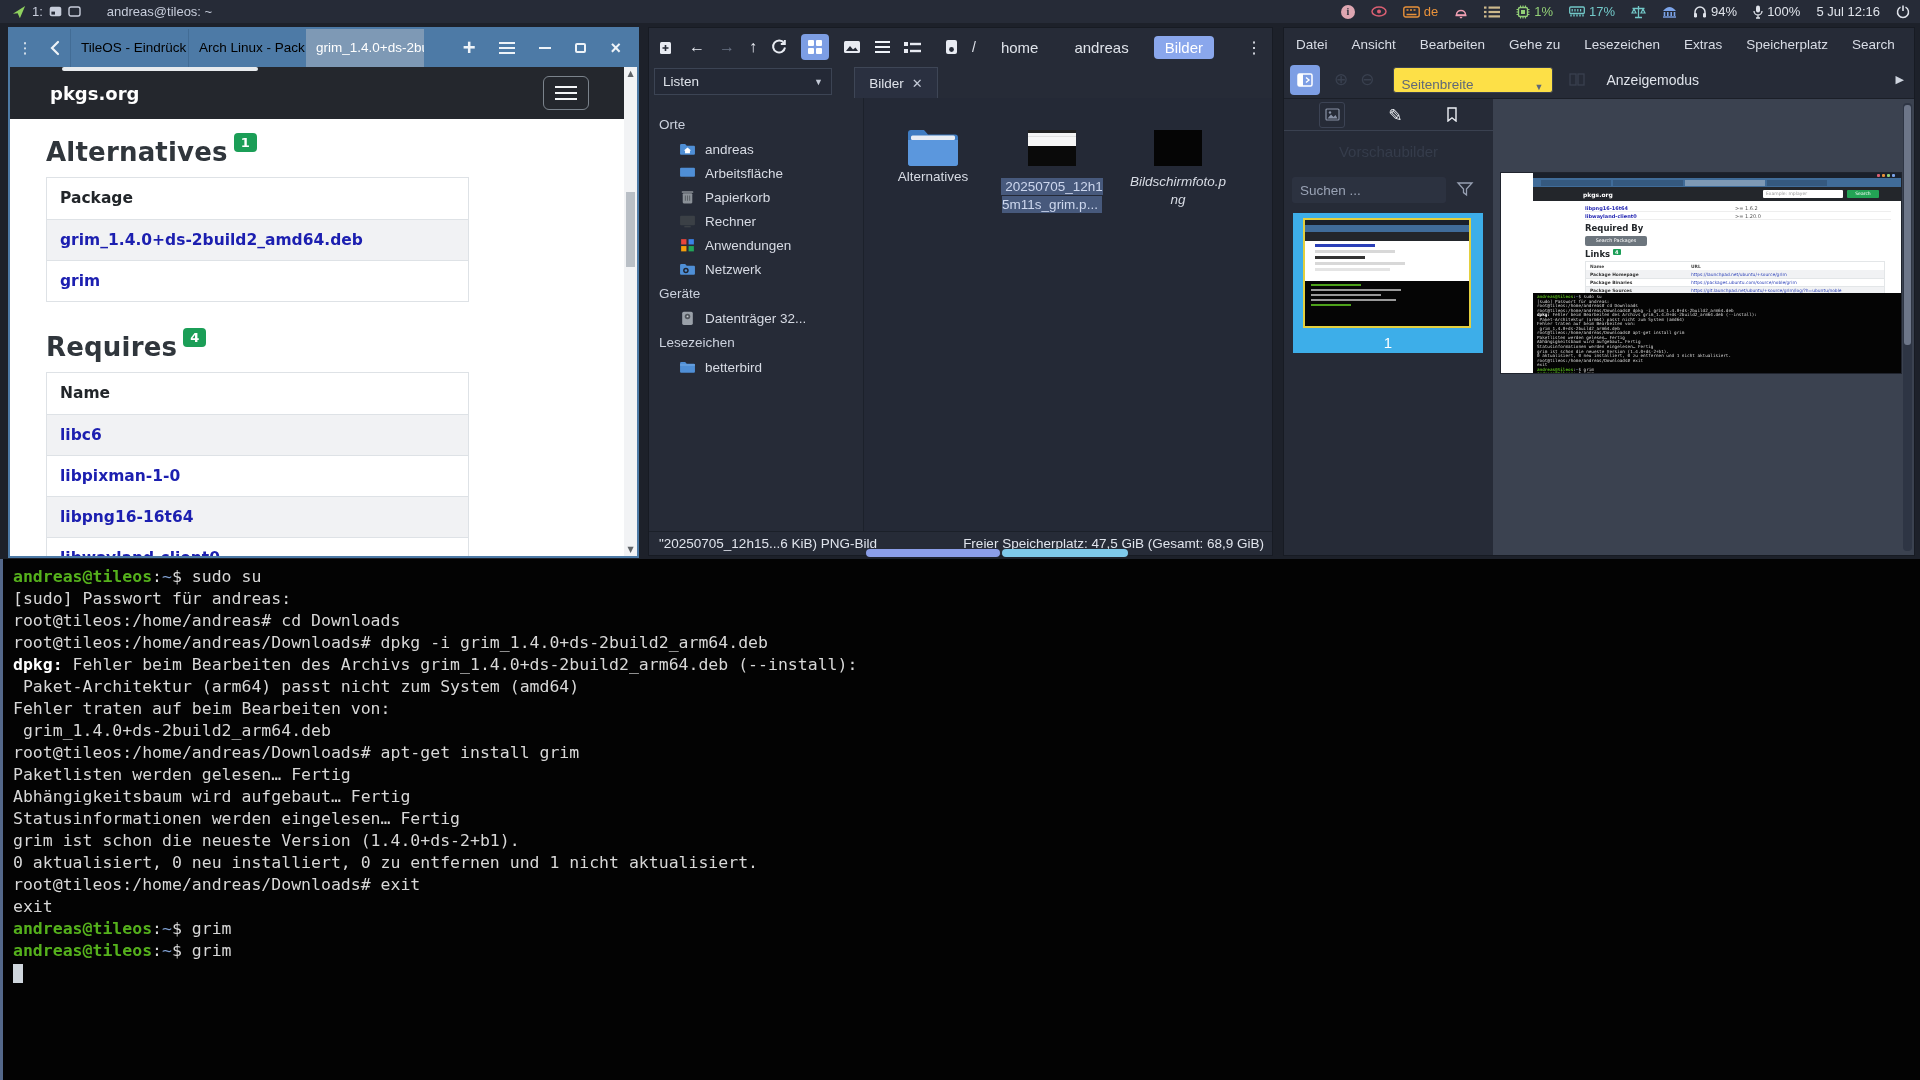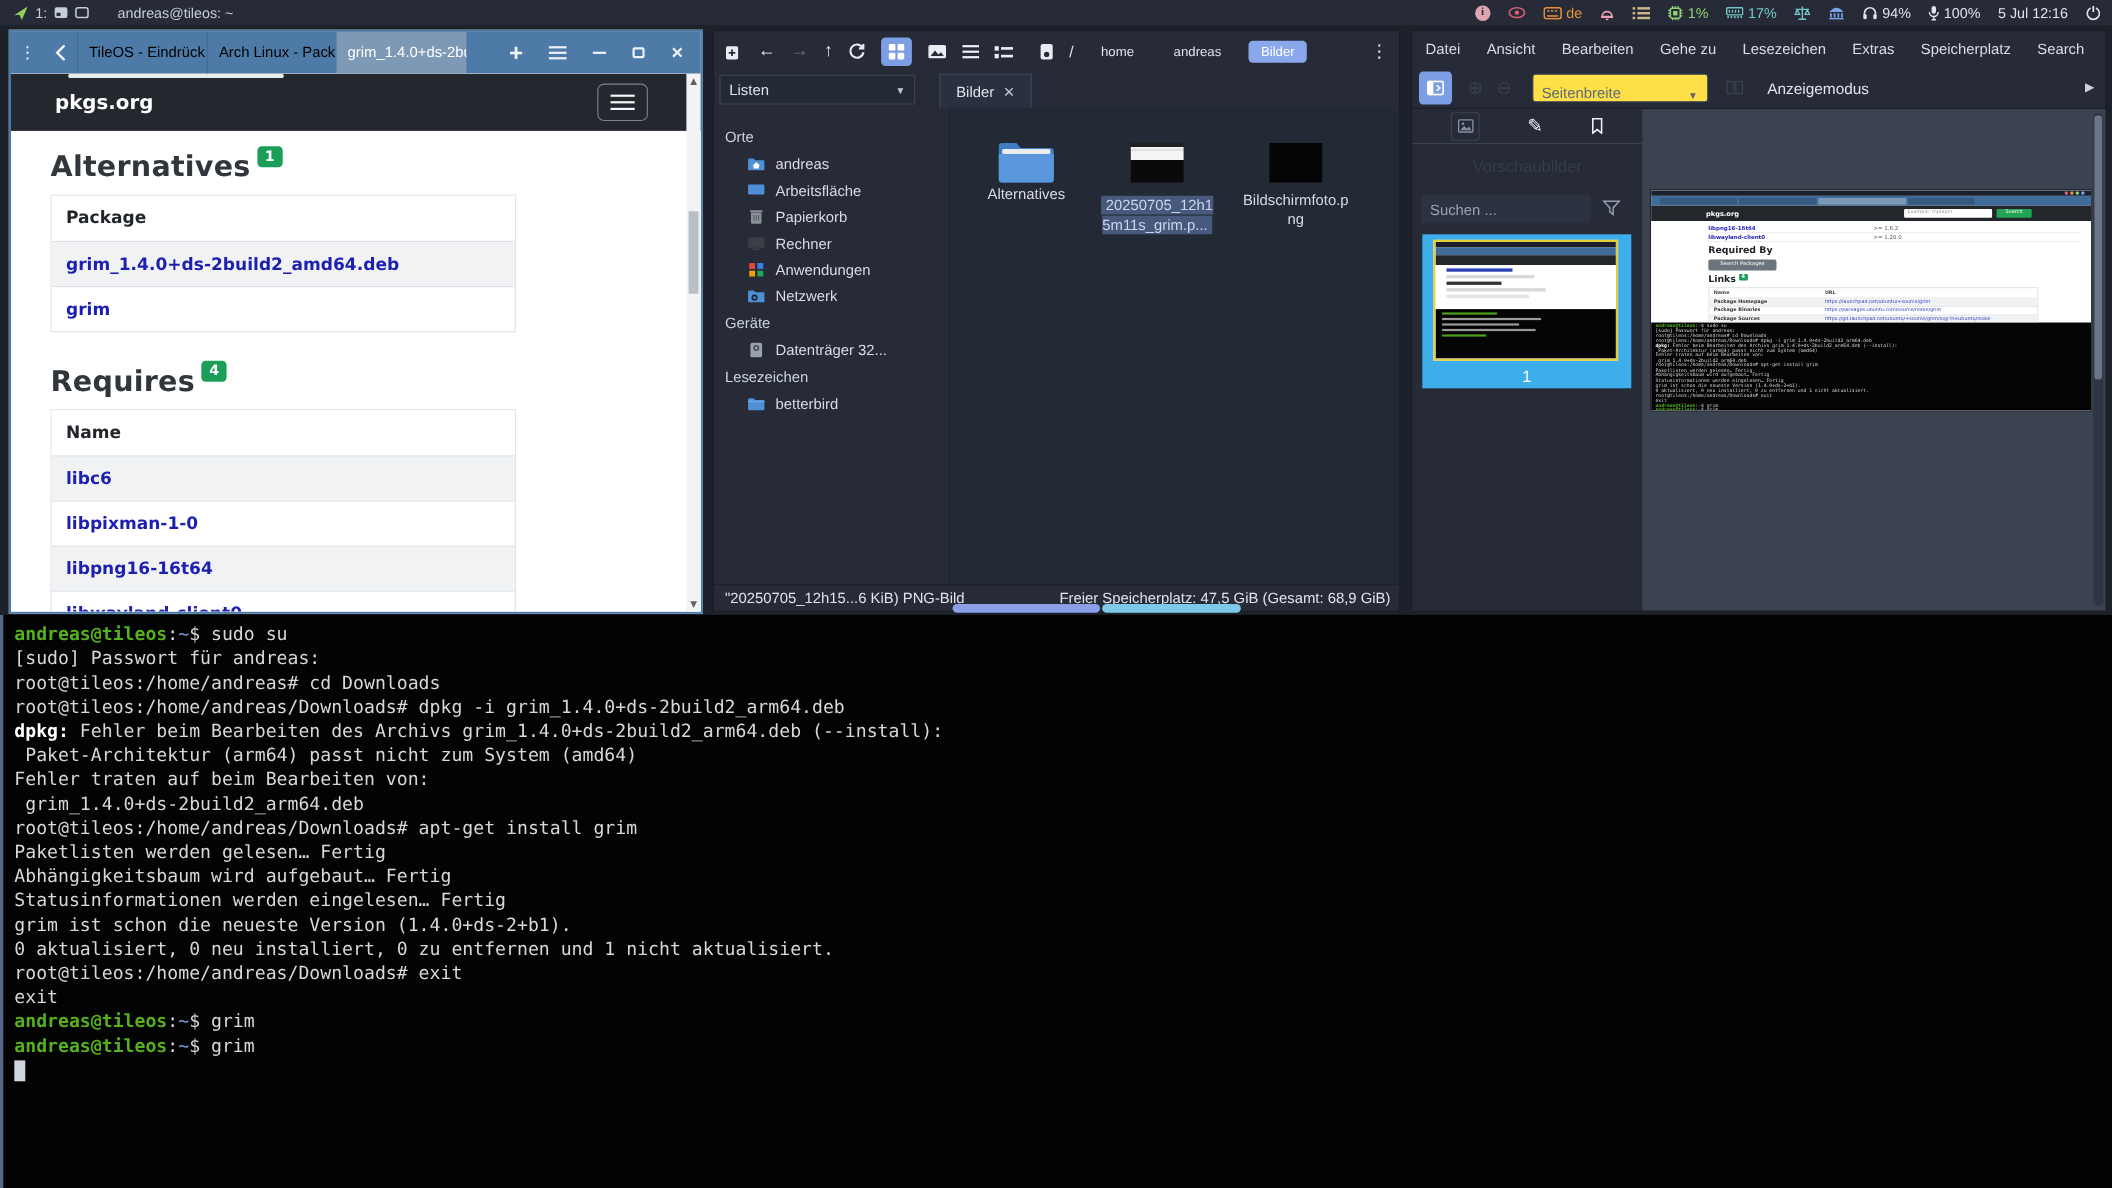--- a/index.html
+++ b/index.html
@@ -60,21 +60,21 @@
   
   #fm { position:absolute; left:648px; top:27px; width:625px; height:529px; background:#262b37;
     border:1px solid #171b23; color:#dfe3ea; }
   .fm-tb1 { height:38px; display:flex; align-items:center; gap:14px; padding:0 10px; }
   .fm-ico { font-size:16px; color:#e8ebf2; flex:none; }
   .fm-ico.dim { color:#6a7385; }
   .viewbtn { width:28px; height:26px; border-radius:4px; display:flex; align-items:center; justify-content:center; }
   .viewbtn.on { background:#7d9ee4; }
   .grid4 { display:grid; grid-template-columns:6px 6px; grid-template-rows:6px 6px; gap:2px; }
   .grid4 i { background:#fff; border-radius:1px; }
-  .crumb { padding:3px 11px; border-radius:4px; font-size:12px; color:#dfe3ea; }
+  .crumb { padding:3px 11px; border-radius:4px; font-size:15px; color:#dfe3ea; }
   .crumb.on { background:#8aa7ec; color:#fff; }
   .fm-tb2 { height:32px; position:relative; }
   .fm-combo { position:absolute; left:5px; top:2px; width:178px; height:27px; background:#242936;
     border:1px solid #3c4454; display:flex; align-items:center; font-size:13.5px; padding:0 8px; }
   .fm-combo .arr { margin-left:auto; font-size:9px; color:#c3c9d6; }
   .fm-tab { position:absolute; left:205px; top:1px; width:84px; height:31px; background:#2a3040;
     border:1px solid #3e4656; border-bottom:none; display:flex; align-items:center; justify-content:center;
     gap:8px; font-size:13.5px; }
   .fm-tab .x { font-size:13px; color:#c3c9d6; }
   .fm-side { position:absolute; left:0; top:70px; width:214px; bottom:24px; padding-top:14px; font-size:13.5px; }
@@ -119,21 +119,21 @@
   .thumb-page { position:absolute; left:10px; top:5px; width:168px; height:110px; border:2px solid #e3cf3e;
     background:#fff; overflow:hidden; }
   .tp-strip { width:100%; }
   .pagenum { position:absolute; left:0; bottom:2px; width:100%; text-align:center; color:#fff; font-size:15px; }
   .ok-main { position:absolute; left:209px; top:71px; right:0; bottom:0; background:#3b4250; }
   .ok-scroll { position:absolute; right:2px; top:4px; width:9px; bottom:4px; background:#2e3544; border-radius:4px;}
   .ok-scroll i { position:absolute; left:1px; top:2px; width:7px; height:240px; background:#6d7689; border-radius:3px; display:block;}
 
   
   .pv-page { position:absolute; left:8px; top:74px; width:400px; height:200px; background:#fff;
-    box-shadow:0 0 0 1px #20242e; font-family:"DejaVu Sans", sans-serif; overflow:hidden;}
+    box-shadow:0 0 0 1px #20242e; font-family:"DejaVu Sans", sans-serif; overflow:hidden;padding-left:32px;}
   .pv-topbar { height:5px; background:#1a202b; position:relative; }
   .pv-topbar .dots { position:absolute; right:6px; top:1px; display:flex; gap:2px; }
   .pv-topbar .dots i { width:3px; height:3px; border-radius:1px; display:block; }
   .pv-tabbar { height:9px; background:#406c99; display:flex; align-items:center; gap:2px; padding:0 8px; }
   .pv-tabbar i { display:block; height:6px; background:#35597f; flex:none;}
   .pv-tabbar i.lit { background:#7e99b5; }
   .pv-header { height:14px; background:#23262b; display:flex; align-items:center; position:relative; }
   .pv-brand { color:#fff; font-weight:bold; font-size:6px; margin-left:50px; }
   .pv-search { position:absolute; left:230px; width:80px; height:8px; background:#fff; border-radius:1px;
     font-size:4.5px; color:#999; line-height:8px; padding-left:3px; }
@@ -507,21 +507,21 @@
       </div>
       <div class="fitem" style="left:126px; top:32px; width:124px;">
         <div class="thumb-img"></div>
         <div style="margin-top:12px;">
           <span class="flabel-sel">
             <span>20250705_12h1</span><br>
             <span>5m11s_grim.p...</span>
           </span>
         </div>
       </div>
-      <div class="fitem" style="left:252px; top:32px; width:124px;">
+      <div class="fitem" style="left:252px; top:32px; width:124px;font-style:italic;">
         <div class="thumb-black"></div>
         <div style="margin-top:7px;">
           <span>Bildschirmfoto.p</span><br>
           <span>ng</span>
         </div>
       </div>
     </div>
 
     <div class="fm-status">
       <span>"20250705_12h15...6 KiB) PNG-Bild</span>

